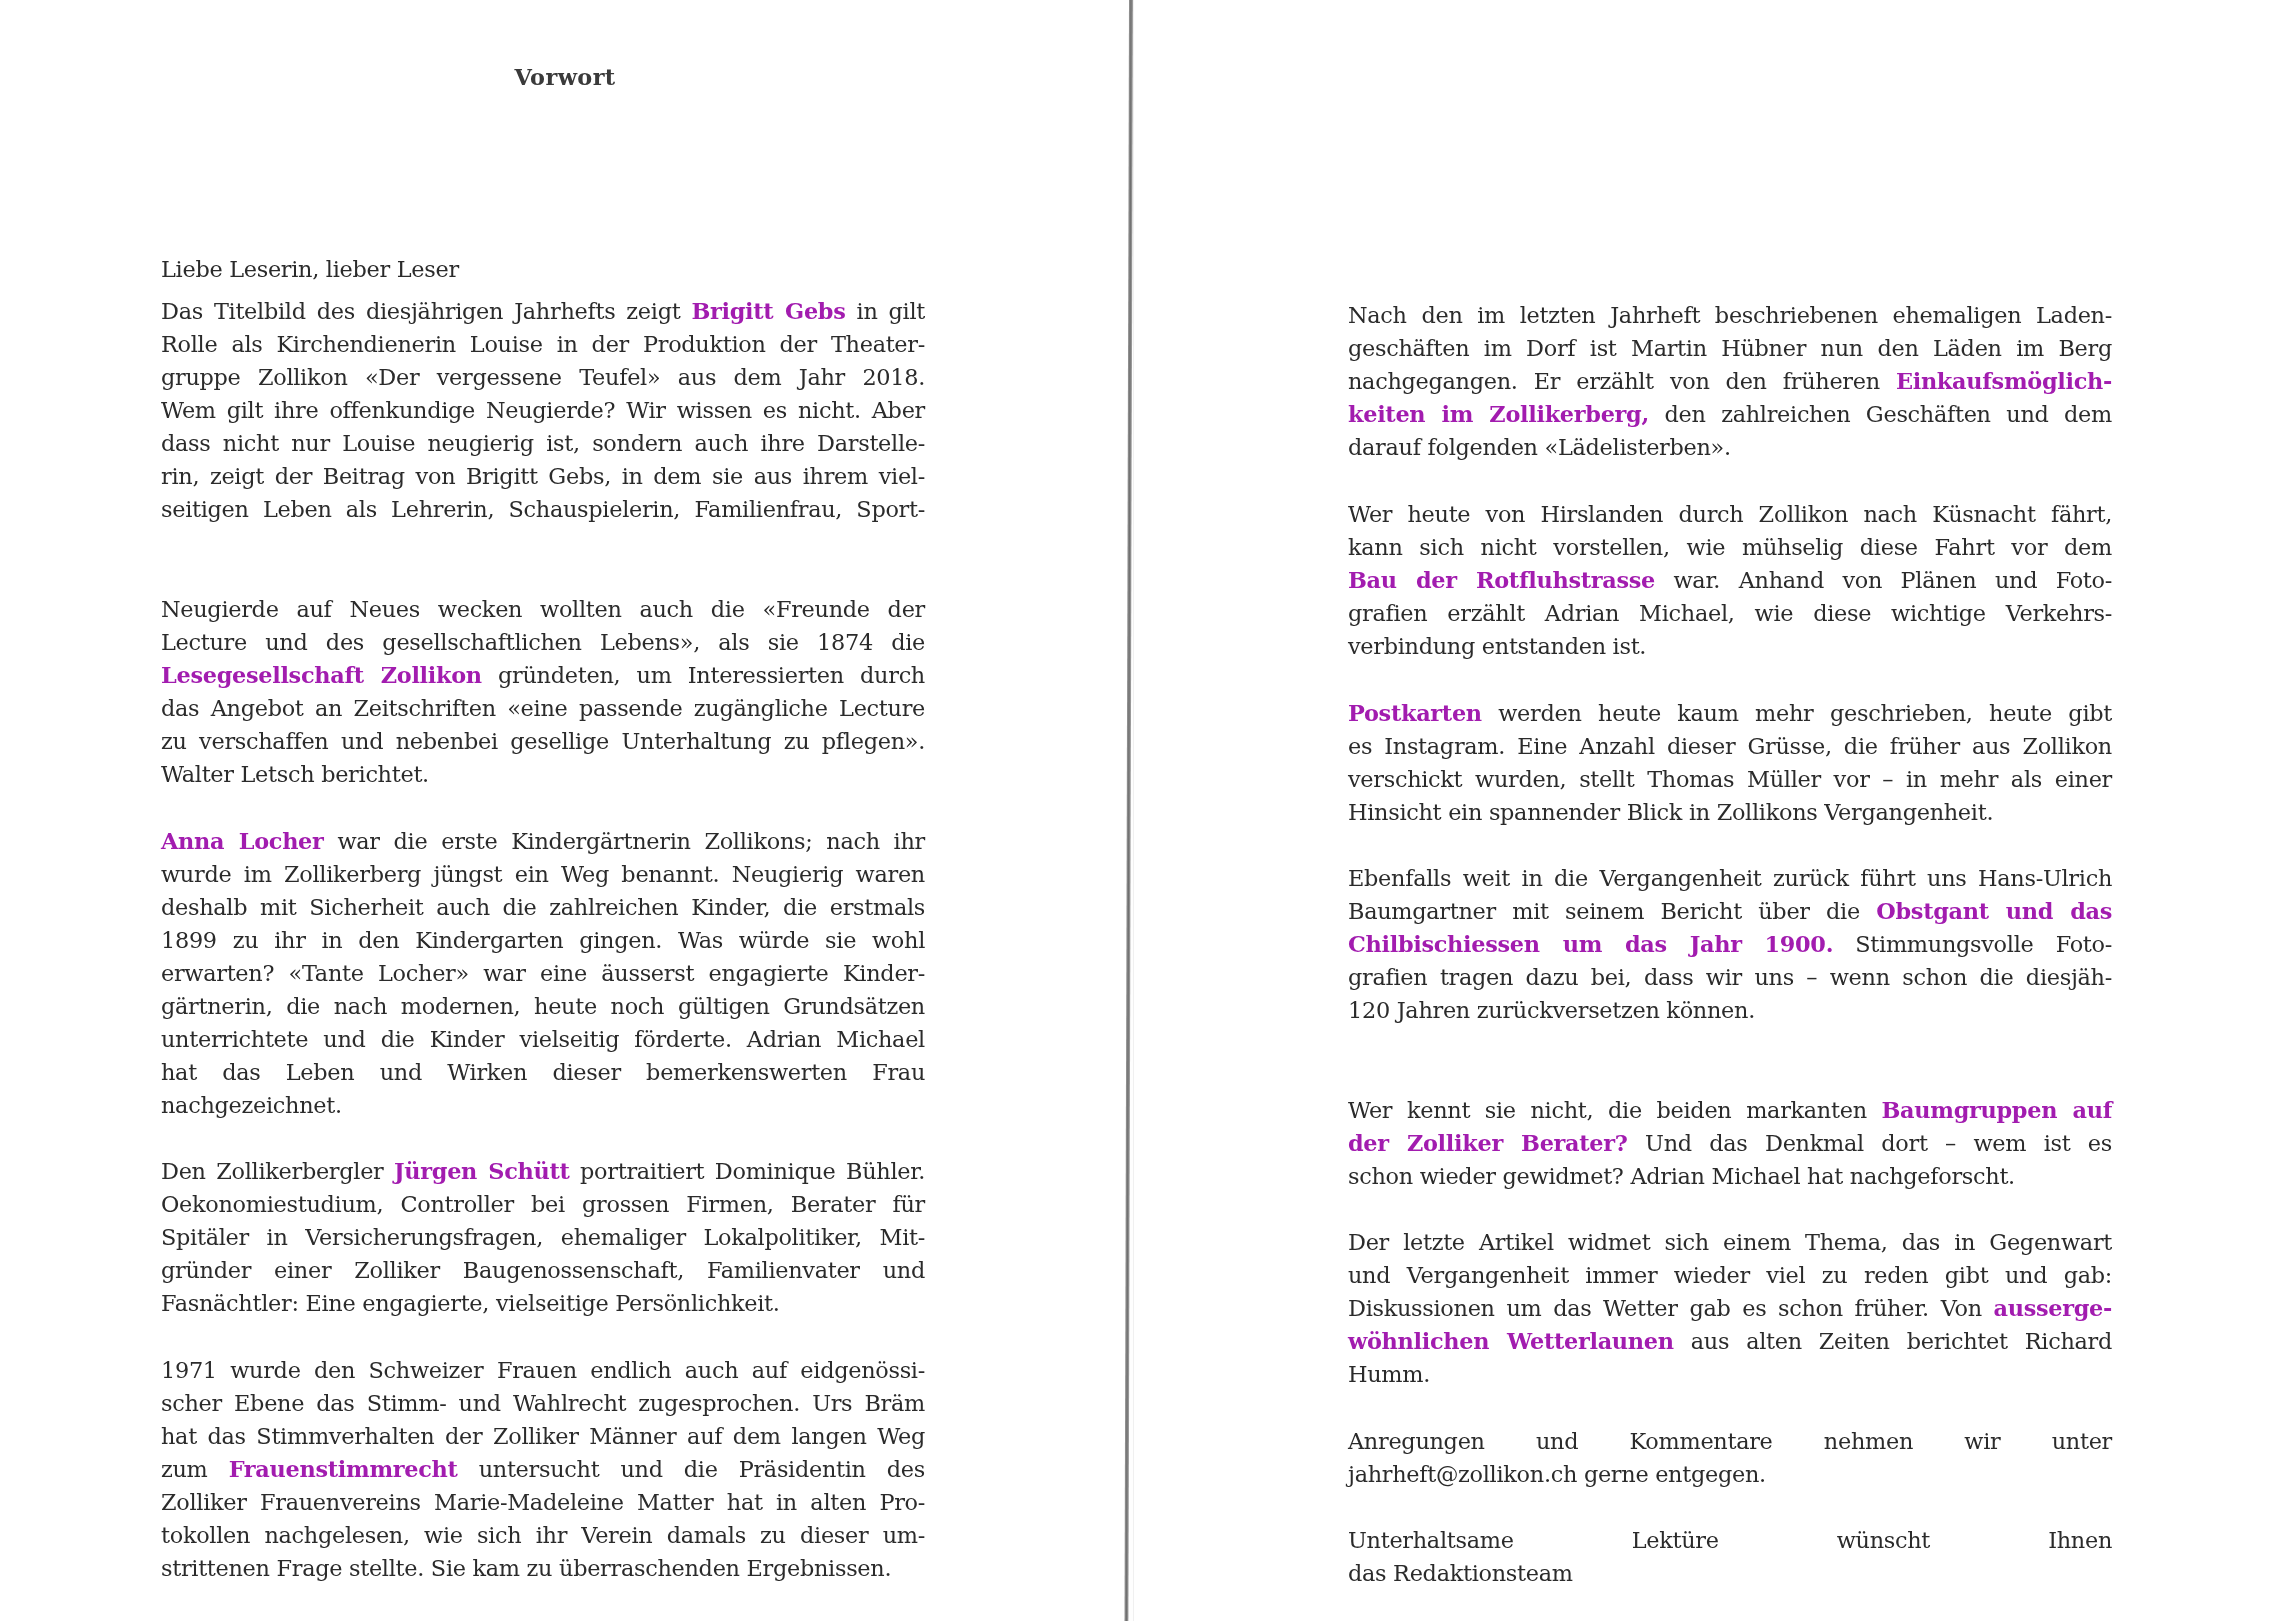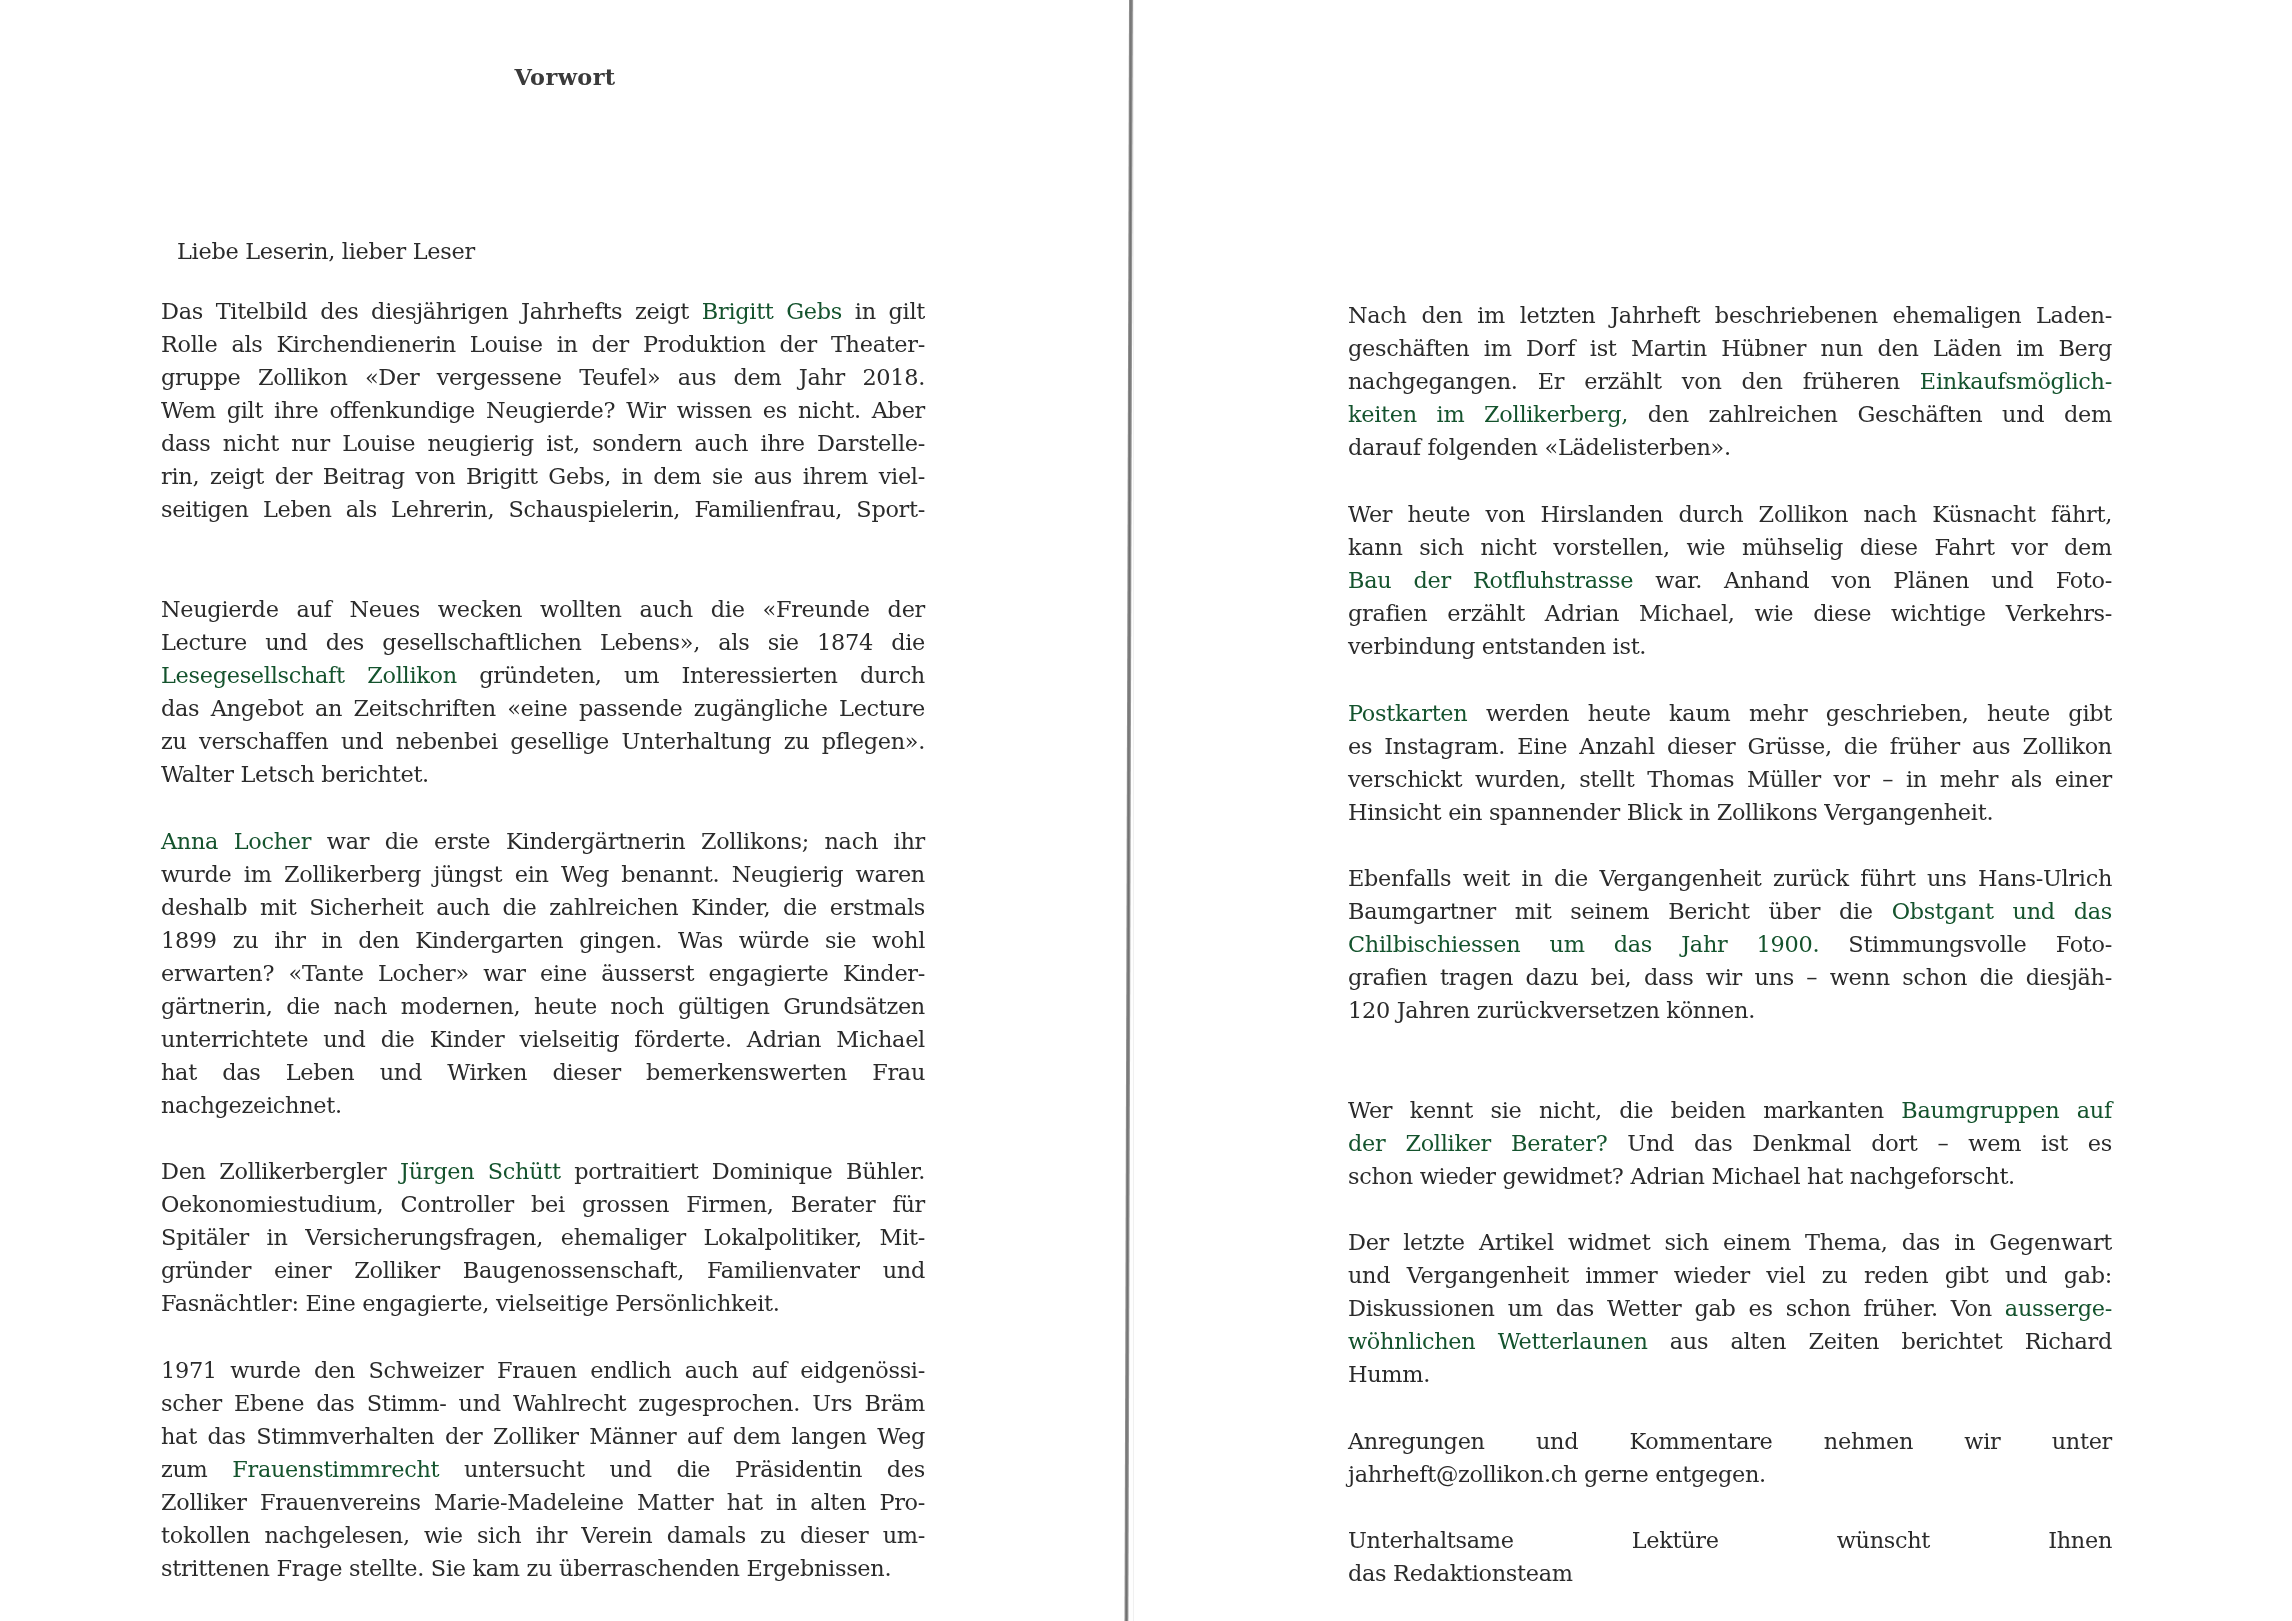--- a/index.html
+++ b/index.html
@@ -41,22 +41,22 @@
       display: block;
       height: 33px;
       line-height: 33px;
       font-size: 22.4px;
       white-space: nowrap;
       text-align: justify;
       text-align-last: justify;
       letter-spacing: -0.3px;
     }
     .line.last { text-align-last: left; }
-    .line b, .line .bold { font-weight: normal; color: #14532d; }
-    .greeting { position: absolute; top: 235px; left: 0; font-size: 22.4px; line-height: 33px; letter-spacing: -0.3px; margin-left: 16px; }
+    .line b, .line .bold { font-weight: bold; color: #a21caf; }
+    .greeting { position: absolute; top: 253px; left: 0; font-size: 22.4px; line-height: 33px; letter-spacing: -0.3px; }
   </style>
 </head>
 <body>
 
 <div class="spread">
   <div class="page page-left">
     <div class="title">Vorwort</div>
     <div class="col col-left">
       <div class="greeting">Liebe Leserin, lieber Leser</div>
       <div class="para" style="top:295px">

